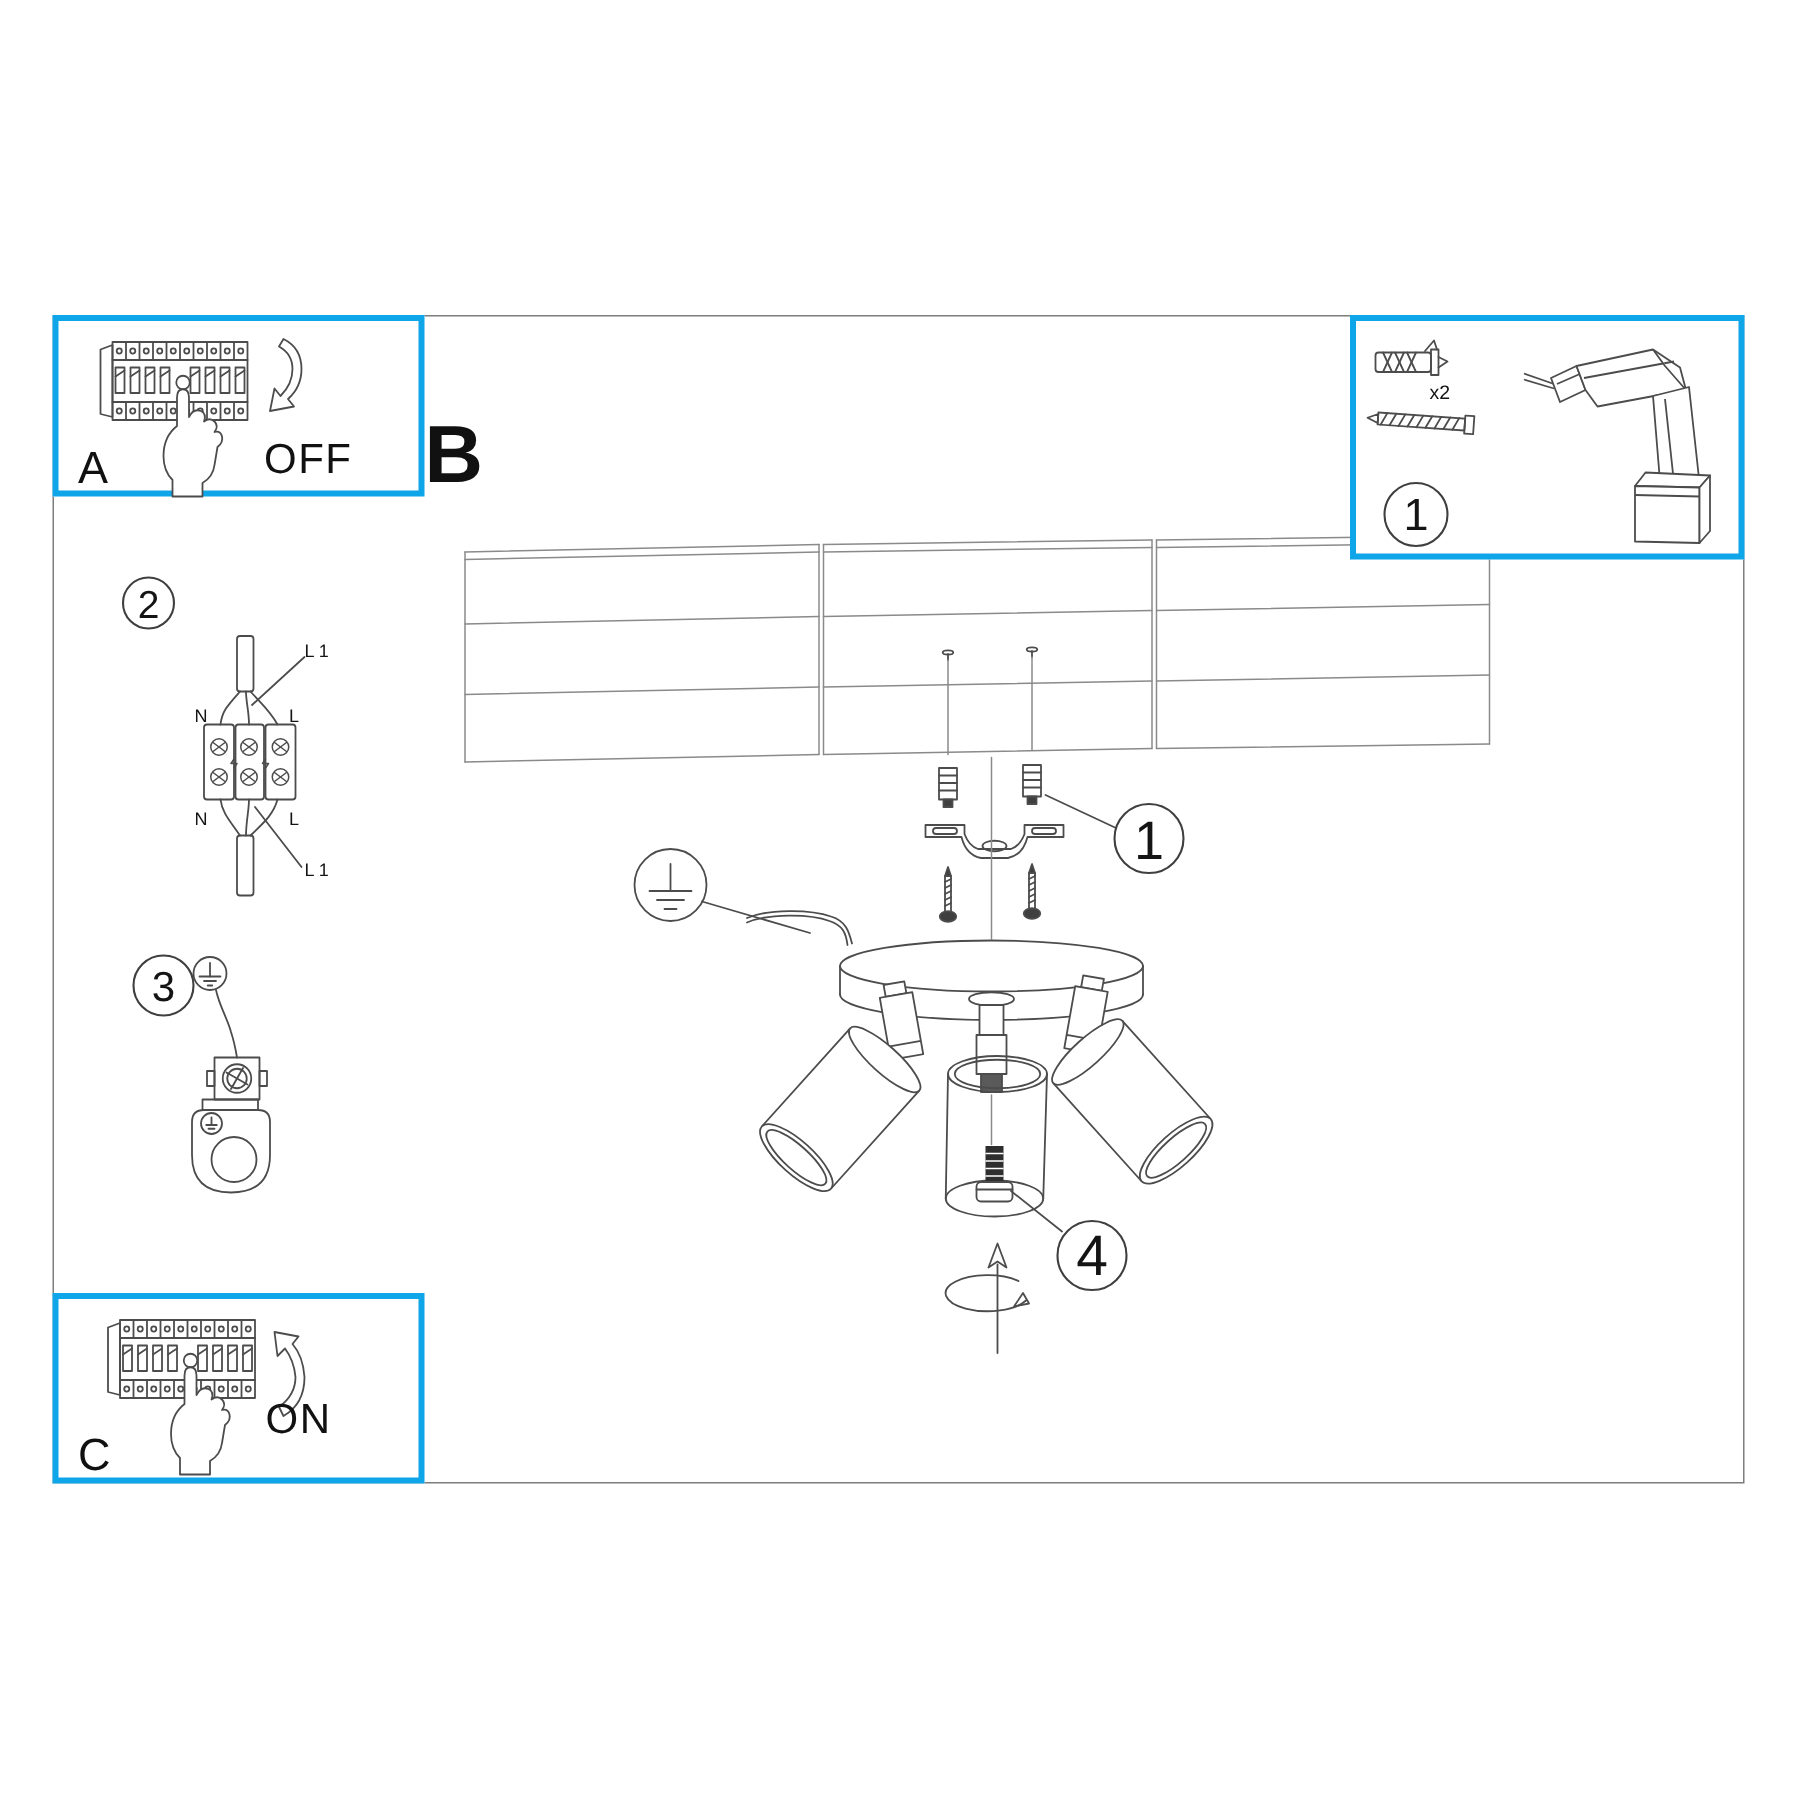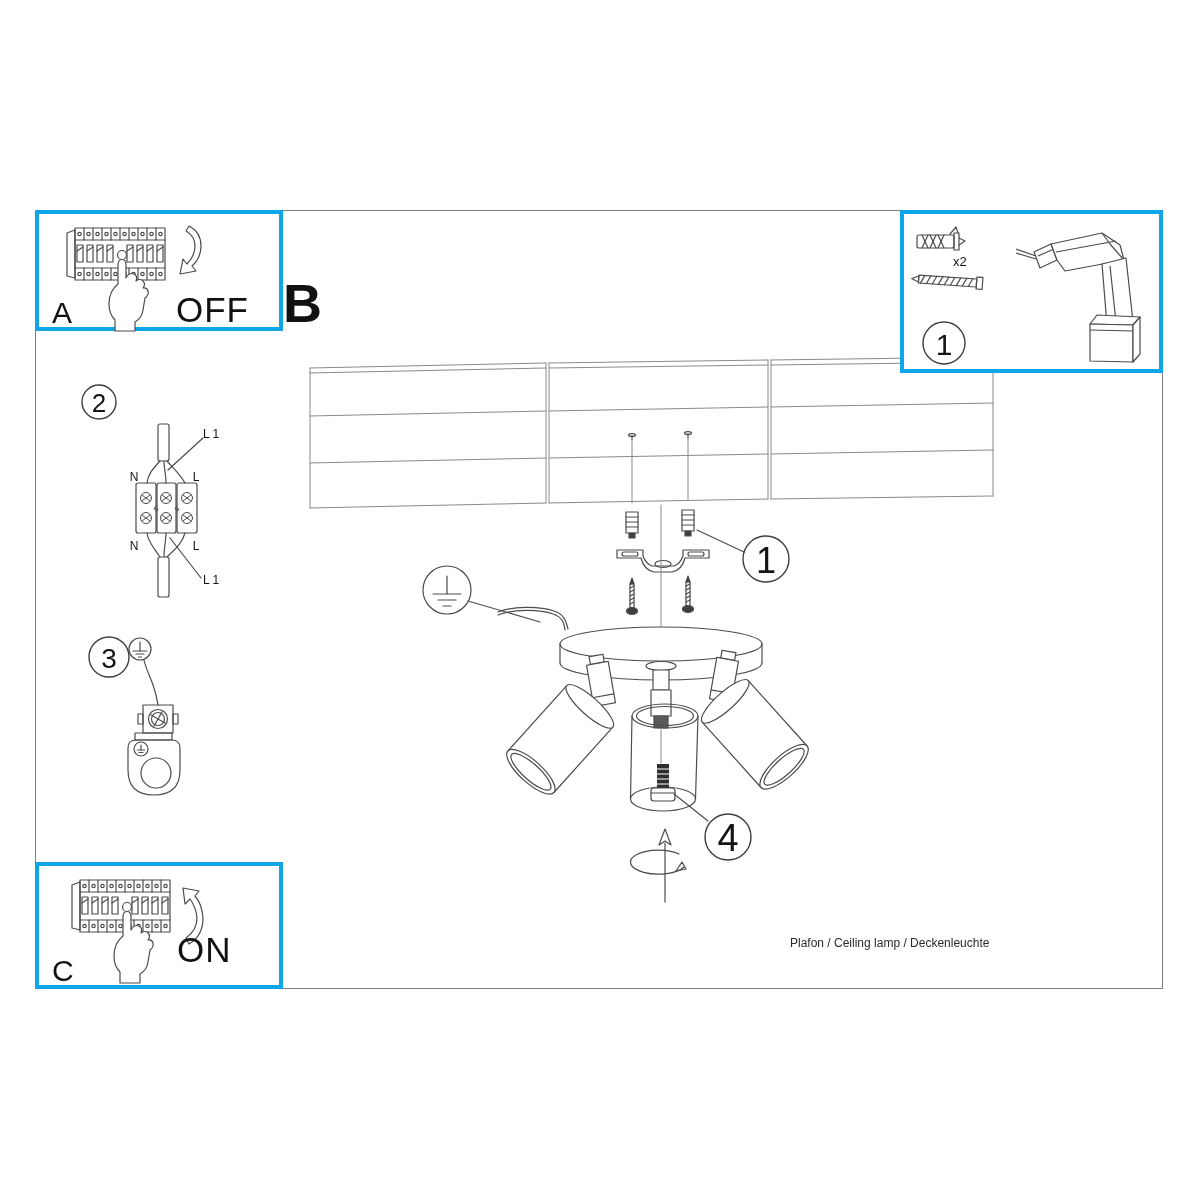--- a/index.html
+++ b/index.html
@@ -5,21 +5,21 @@
   html,body{margin:0;padding:0;background:#ffffff;}
   #page{position:relative;width:1200px;height:1200px;background:#ffffff;overflow:hidden;
         font-family:"Liberation Sans", sans-serif;color:#141414;}
   .abs{position:absolute;}
   #outer-border{left:35px;top:210px;width:1128px;height:779px;border:1px solid #7d7d7d;box-sizing:border-box;z-index:1;}
   .panel{background:#ffffff;border:4px solid #0ea5e9;box-sizing:border-box;z-index:3;}
   #panel-a{left:35px;top:210px;width:248px;height:121px;}
   #panel-1{left:900px;top:210px;width:263px;height:163px;}
   #panel-c{left:35px;top:862px;width:248px;height:127px;}
   .corner-letter{font-size:30px;color:#111;line-height:1;}
-  .switch-word{font-size:35px;color:#111;line-height:1;letter-spacing:1px;}
+  .switch-word{font-size:28px;color:#111;line-height:1;letter-spacing:1px;}
   #label-b{left:283px;top:276px;font-size:54px;font-weight:600;color:#111;line-height:1;z-index:2;}
   #main-svg{left:300px;top:350px;z-index:2;}
   #wiring-svg{left:70px;top:378px;z-index:2;}
   #ground-svg{left:80px;top:630px;z-index:2;}
   #footer{left:790px;top:933px;width:330px;font-size:12px;line-height:21px;color:#2a2a2a;z-index:2;}
   svg text{font-family:"Liberation Sans", sans-serif;fill:#141414;}
   .ln{stroke:#4c4c4c;fill:none;stroke-width:1.2;stroke-linecap:round;stroke-linejoin:round;}
   .lt{stroke:#8a8a8a;fill:none;stroke-width:1;stroke-linecap:round;}
   .fw{stroke:#4c4c4c;fill:#ffffff;stroke-width:1.2;stroke-linejoin:round;}
   .callout{stroke:#3f3f3f;fill:#ffffff;stroke-width:1.4;}
@@ -487,16 +487,15 @@
 
     <g class="ln">
       <polygon points="365,479 371,495 365,491 359,495" fill="none"></polygon>
       <line x1="365" y1="493" x2="365" y2="552"></line>
       <path d="M379,504 A28,12 0 1 0 384,517"></path>
       <polygon points="386,519 376,521 382,512" fill="none"></polygon>
     </g>
   </svg>
 
   <div id="footer" class="abs">
-    <div>Plafon / Ceiling lamp / Deckenleuchte</div>
   </div>
 
 </div>
 
 </body></html>

